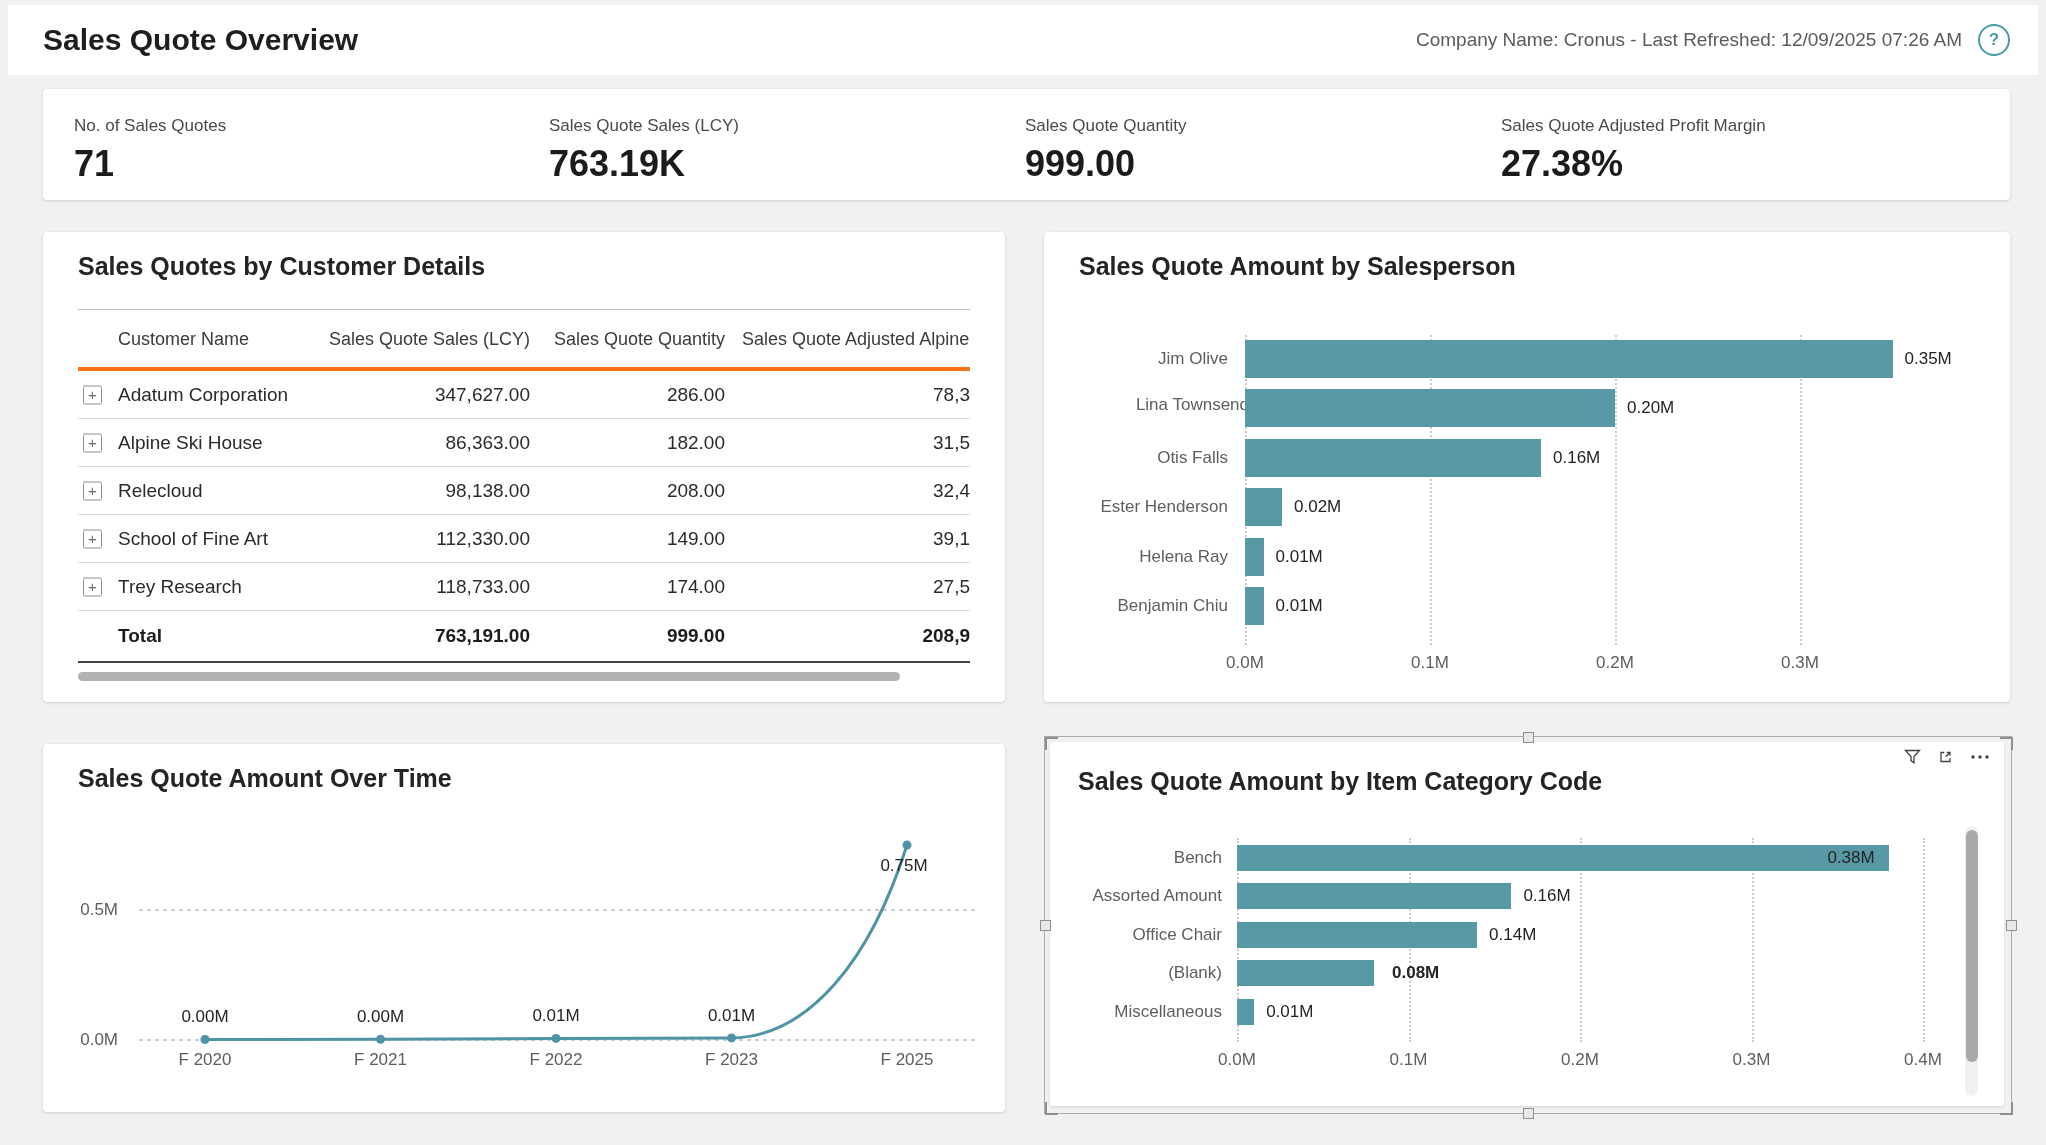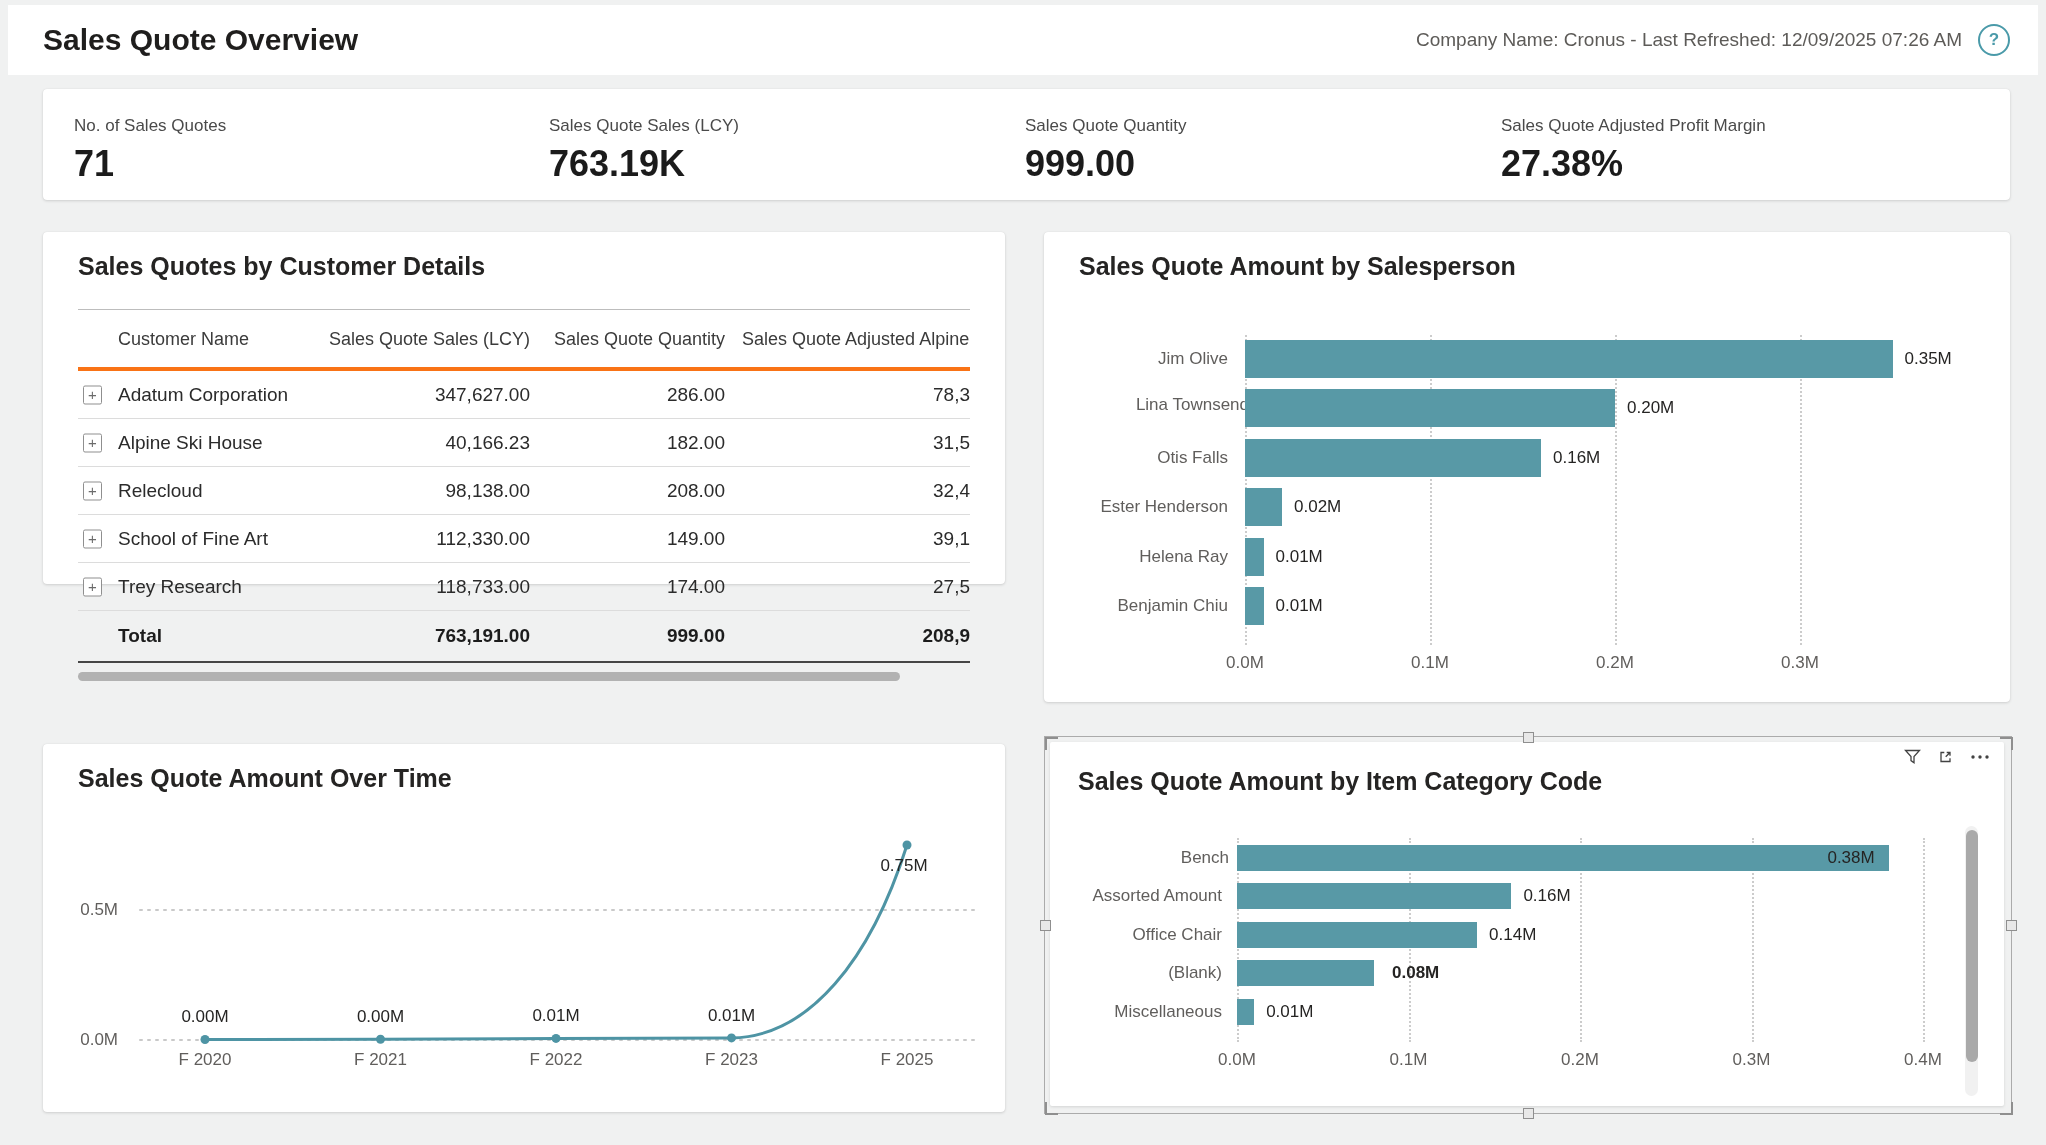--- a/index.html
+++ b/index.html
@@ -17,21 +17,21 @@
              font-size:17px;font-weight:600;display:flex;align-items:center;justify-content:center;
              margin-left:16px;margin-right:28px;cursor:pointer}
 
   
   #kpi-card{left:43px;top:89px;width:1967px;height:111px}
   .kpi{position:absolute;top:0;height:100%}
   .kpi .k-label{position:absolute;top:27px;font-size:17px;color:#4a4a4a;white-space:nowrap}
   .kpi .k-value{position:absolute;top:54px;font-size:36px;font-weight:700;color:#1b1b1b;white-space:nowrap}
 
   
-  #card-table{left:43px;top:232px;width:962px;height:352px}
+  #card-table{left:43px;top:232px;width:962px;height:470px}
   #twrap{position:absolute;left:35px;top:77px;width:892px;overflow:hidden}
   #tinner{position:relative;width:970px}
   .thead{position:relative;height:57px;border-top:1px solid #bdbdbd;border-bottom:4px solid #f97316;font-size:18px;color:#3b3b3b}
   .trow{position:relative;height:47px;border-bottom:1px solid #dcdcdc;font-size:19px;color:#2b2b2b;cursor:pointer}
   .trow-total{position:relative;height:50px;border-bottom:2px solid #464646;font-size:19px;font-weight:700;color:#1c1c1c}
   .cell{position:absolute;top:50%;transform:translateY(-50%);white-space:nowrap}
   .c1{left:40px}
   .c2{right:518px}
   .c3{right:323px}
   .c4{right:78px}
@@ -106,21 +106,21 @@
         <div class="trow">
           <div class="expand-box">+</div>
           <div class="cell c1">Adatum Corporation</div>
           <div class="cell c2">347,627.00</div>
           <div class="cell c3">286.00</div>
           <div class="cell c4">78,3</div>
         </div>
         <div class="trow">
           <div class="expand-box">+</div>
           <div class="cell c1">Alpine Ski House</div>
-          <div class="cell c2">40,166.23</div>
+          <div class="cell c2">86,363.00</div>
           <div class="cell c3">182.00</div>
           <div class="cell c4">31,5</div>
         </div>
         <div class="trow">
           <div class="expand-box">+</div>
           <div class="cell c1">Relecloud</div>
           <div class="cell c2">98,138.00</div>
           <div class="cell c3">208.00</div>
           <div class="cell c4">32,4</div>
         </div>
@@ -234,21 +234,21 @@
   <div class="gridline-v" style="left: 187px; top: 96px; height: 204px;"></div>
       <div class="tick-label" style="left: 187px; top: 308px;">0.0M</div>
       <div class="gridline-v" style="left: 358.5px; top: 96px; height: 204px;"></div>
       <div class="tick-label" style="left: 358.5px; top: 308px;">0.1M</div>
       <div class="gridline-v" style="left: 530px; top: 96px; height: 204px;"></div>
       <div class="tick-label" style="left: 530px; top: 308px;">0.2M</div>
       <div class="gridline-v" style="left: 701.5px; top: 96px; height: 204px;"></div>
       <div class="tick-label" style="left: 701.5px; top: 308px;">0.3M</div>
       <div class="gridline-v" style="left: 873px; top: 96px; height: 204px;"></div>
       <div class="tick-label" style="left: 873px; top: 308px;">0.4M</div>
-      <div class="bar-cat-label" style="left: 0px; width: 172px; top: 116px; margin-left: 7px;">Bench</div>
+      <div class="bar-cat-label" style="left: 0px; width: 172px; top: 116px;">Bench</div>
       <div class="bar" style="left: 187px; top: 103px; width: 651.7px; height: 26px; background: rgb(88, 153, 166);"></div>
       <div class="bar-val-label" style="top: 116px; left: 187px; width: 637.7px; text-align: right;">0.38M</div>
       <div class="bar-cat-label" style="left: 0px; width: 172px; top: 154.4px;">Assorted Amount</div>
       <div class="bar" style="left: 187px; top: 141.4px; width: 274.4px; height: 26px; background: rgb(88, 153, 166);"></div>
       <div class="bar-val-label" style="top: 154.4px; left: 473.4px;">0.16M</div>
       <div class="bar-cat-label" style="left: 0px; width: 172px; top: 192.8px;">Office Chair</div>
       <div class="bar" style="left: 187px; top: 179.8px; width: 240.1px; height: 26px; background: rgb(88, 153, 166);"></div>
       <div class="bar-val-label" style="top: 192.8px; left: 439.1px;">0.14M</div>
       <div class="bar-cat-label" style="left: 0px; width: 172px; top: 231.2px;">(Blank)</div>
       <div class="bar" style="left: 187px; top: 218.2px; width: 137.2px; height: 26px; background: rgb(88, 153, 166);"></div>

